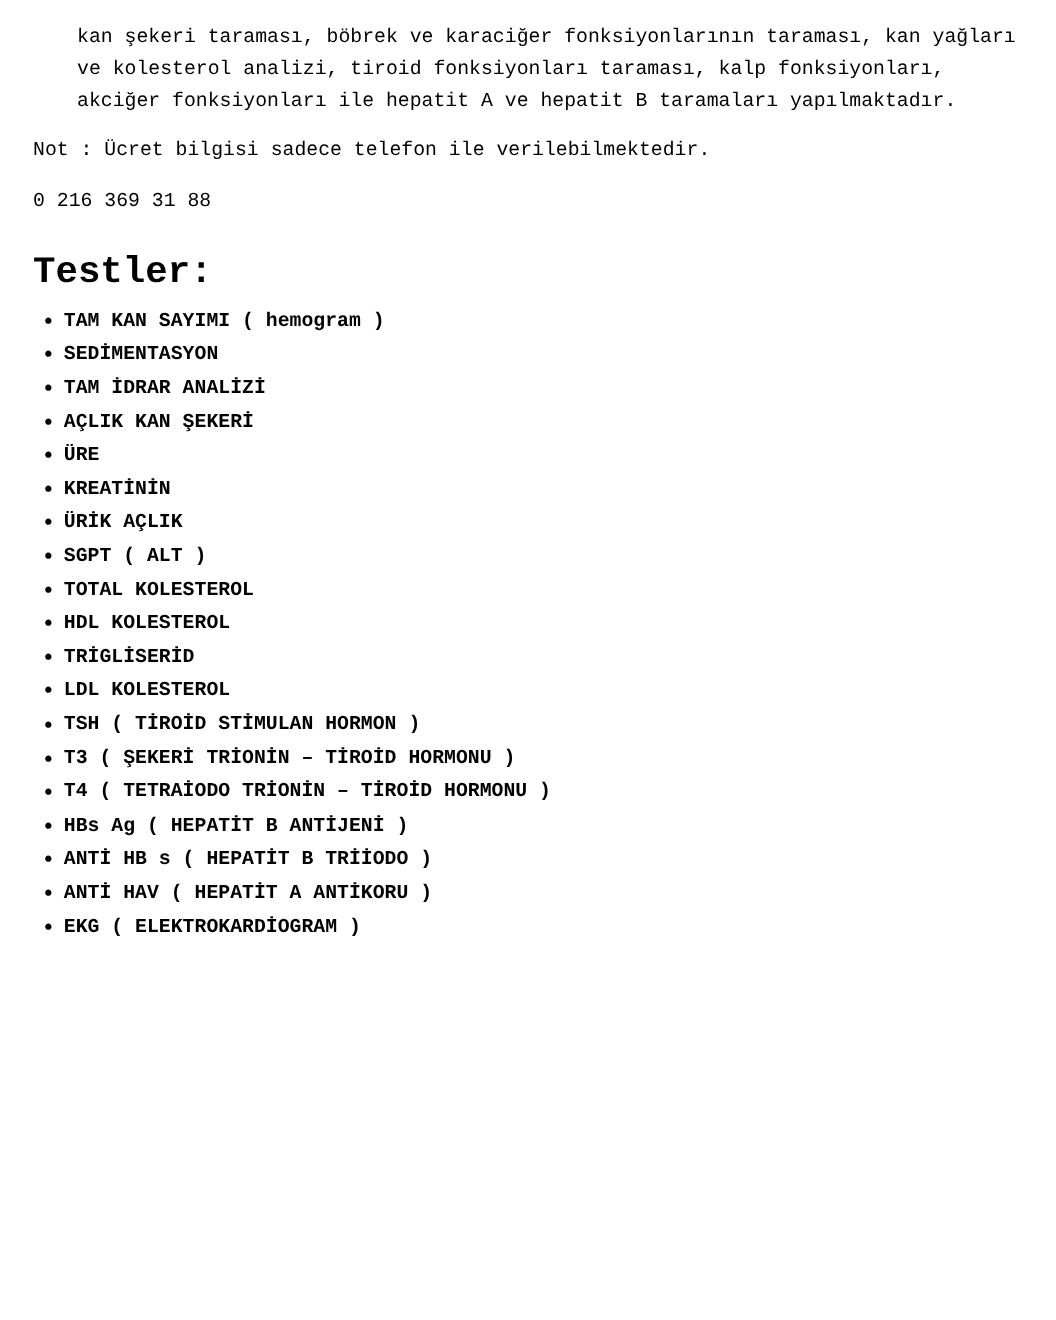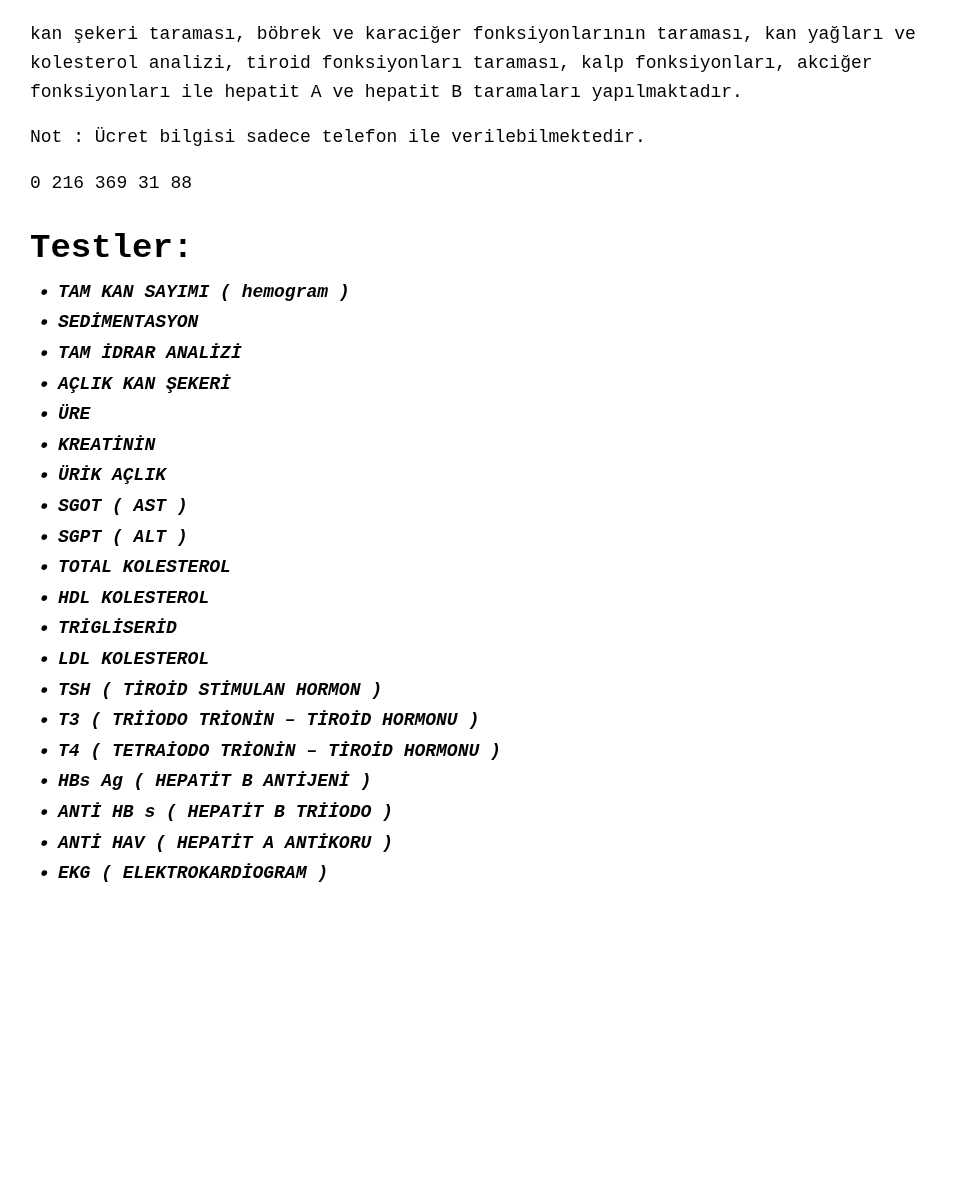--- a/index.html
+++ b/index.html
@@ -16,20 +16,21 @@
       width: 960px;
       min-height: 1200px;
       padding: 20px 30px 40px 30px;
       line-height: 1.55;
     }
 
     .intro-text {
       font-size: 18px;
       line-height: 1.6;
       margin-bottom: 18px;
+      margin-left: 40px;
     }
 
     .note-line {
       font-size: 18px;
       margin-bottom: 18px;
     }
 
     .phone-line {
       font-size: 18px;
       margin-bottom: 24px;
@@ -38,21 +39,20 @@
     .section-title {
       font-size: 34px;
       font-weight: bold;
       margin-bottom: 2px;
     }
 
     .test-list {
       list-style: none;
       padding: 0;
       margin: 0;
-      font-style: italic;
     }
 
     .test-list li {
       font-size: 18px;
       font-weight: bold;
       line-height: 1.7;
       padding-left: 28px;
       position: relative;
     }
 
@@ -75,26 +75,25 @@
 <h2 class="section-title">Testler:</h2>
 
 <ul class="test-list" id="test-list-container">
 <li>TAM KAN SAYIMI ( hemogram )</li>
     <li>SEDİMENTASYON</li>
     <li>TAM İDRAR ANALİZİ</li>
     <li>AÇLIK KAN ŞEKERİ</li>
     <li>ÜRE</li>
     <li>KREATİNİN</li>
     <li>ÜRİK AÇLIK</li>
-    <li>SGOT ( AST )</li>
     <li>SGPT ( ALT )</li>
     <li>TOTAL KOLESTEROL</li>
     <li>HDL KOLESTEROL</li>
     <li>TRİGLİSERİD</li>
     <li>LDL KOLESTEROL</li>
     <li>TSH ( TİROİD STİMULAN HORMON )</li>
-    <li>T3 ( TRİİODO TRİONİN – TİROİD HORMONU )</li>
+    <li>T3 ( ŞEKERİ TRİONİN – TİROİD HORMONU )</li>
     <li>T4 ( TETRAİODO TRİONİN – TİROİD HORMONU )</li>
     <li>HBs Ag ( HEPATİT B ANTİJENİ )</li>
     <li>ANTİ HB s ( HEPATİT B TRİİODO )</li>
     <li>ANTİ HAV ( HEPATİT A ANTİKORU )</li>
     <li>EKG ( ELEKTROKARDİOGRAM )</li>
   </ul>
 
 </body></html>

